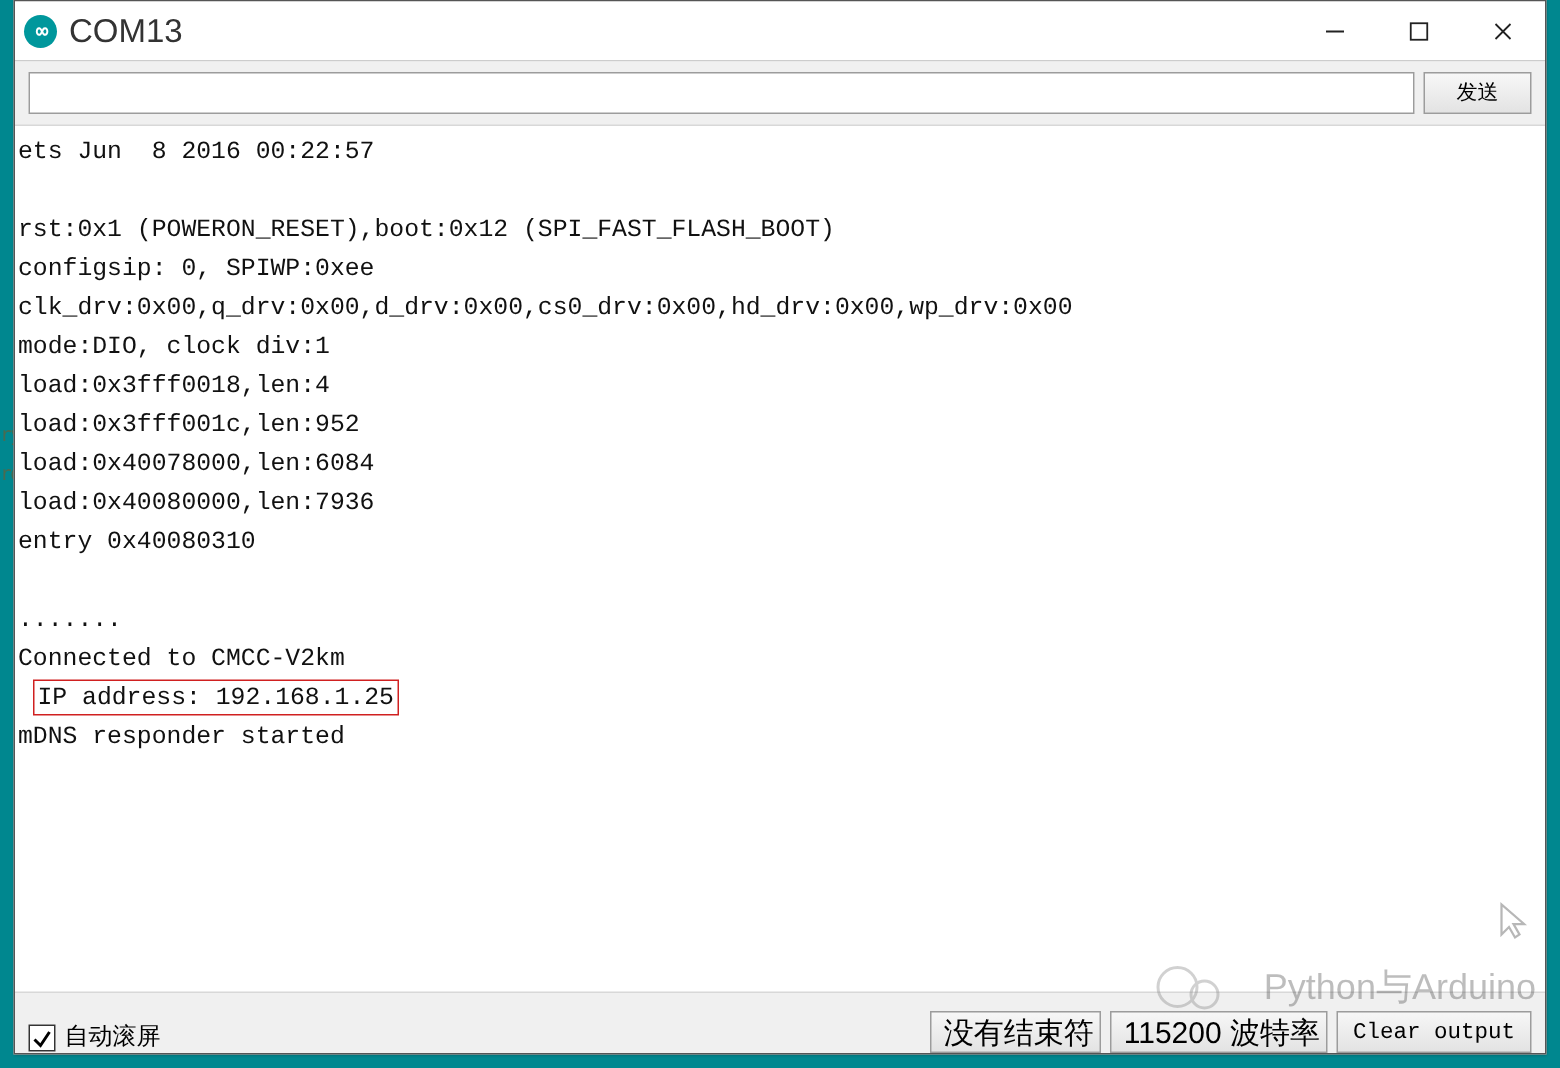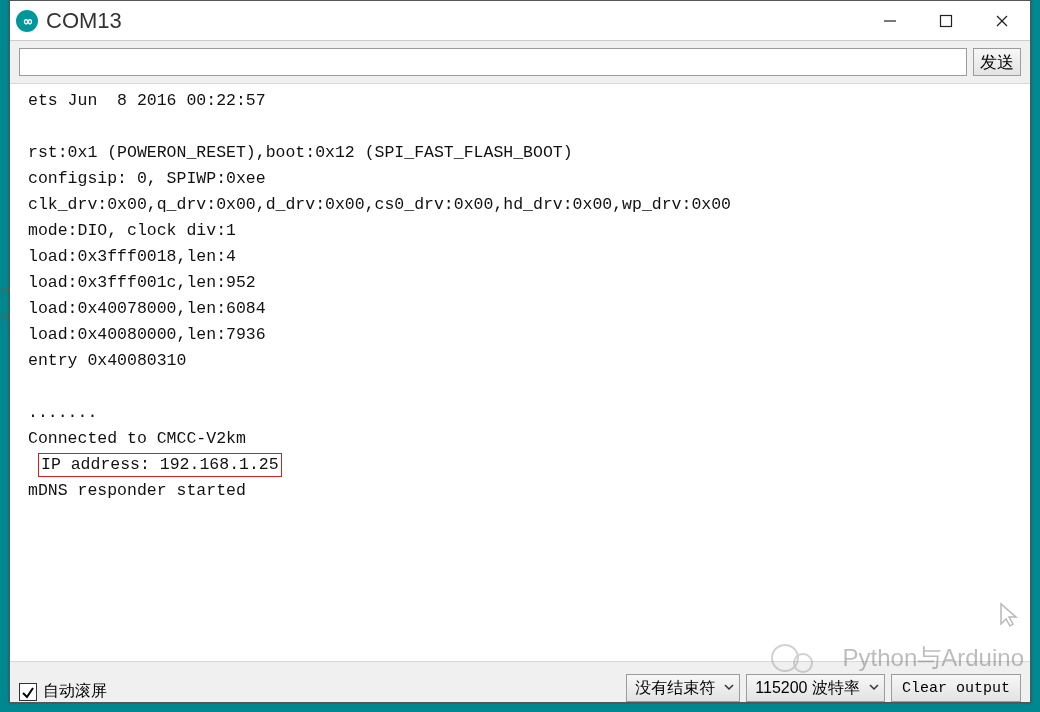--- a/index.html
+++ b/index.html
@@ -63,31 +63,31 @@
   }
   .send-input {
     flex: 1;
     height: 28px;
     border: 1px solid #9c9c9c;
     padding: 2px 4px;
     font-size: 14px;
     background: #fff;
   }
   .send-btn {
-    width: 48px; height: 28px;
+    width: 72px; height: 28px;
     background: linear-gradient(#f7f7f7,#e3e3e3);
     border: 1px solid #9c9c9c;
-    font-size: 17px;
+    font-size: 14px;
     display: flex; align-items: center; justify-content: center;
   }
 
   .output {
     flex: 1;
     background: #fff;
-    padding: 4px 2px 2px 18px;
+    padding: 4px 2px 2px 2px;
     font-family: "NSimSun","SimSun","Courier New",monospace;
     font-size: 16.5px;
     line-height: 26px;
     color: #111;
     white-space: pre;
     overflow: hidden;
     position: relative;
     border-bottom: 1px solid #d8d8d8;
   }
   .hl {
@@ -115,24 +115,25 @@
     border: 1.5px solid #333;
     display: flex; align-items: center; justify-content: center;
     background: #fff;
   }
   .chk svg { stroke: #000; stroke-width: 2; fill: none; }
   .footer-spacer { flex: 1; }
   .dd {
     height: 28px;
     background: linear-gradient(#f7f7f7,#e3e3e3);
     border: 1px solid #9c9c9c;
-    font-size: 16px;
+    font-size: 20px;
     display: flex; align-items: center;
     padding: 0 4px 0 8px;
     gap: 4px;
+    flex-direction: column;
   }
   .dd-arrow { margin-left: 4px; }
   .dd-arrow svg { stroke: #333; stroke-width: 1.5; fill: none; }
   .clear-btn {
     height: 28px;
     padding: 0 10px;
     background: linear-gradient(#f7f7f7,#e3e3e3);
     border: 1px solid #9c9c9c;
     font-size: 15px;
     font-family: "NSimSun","Courier New",monospace;

